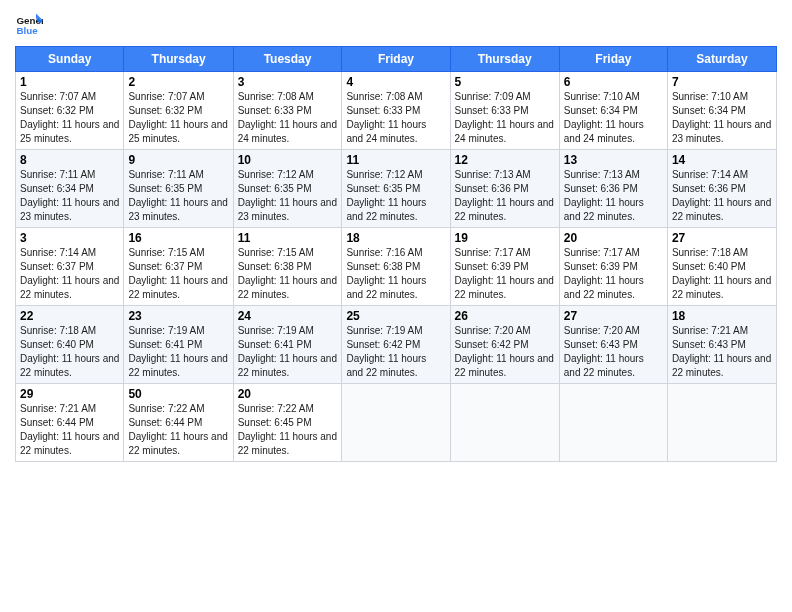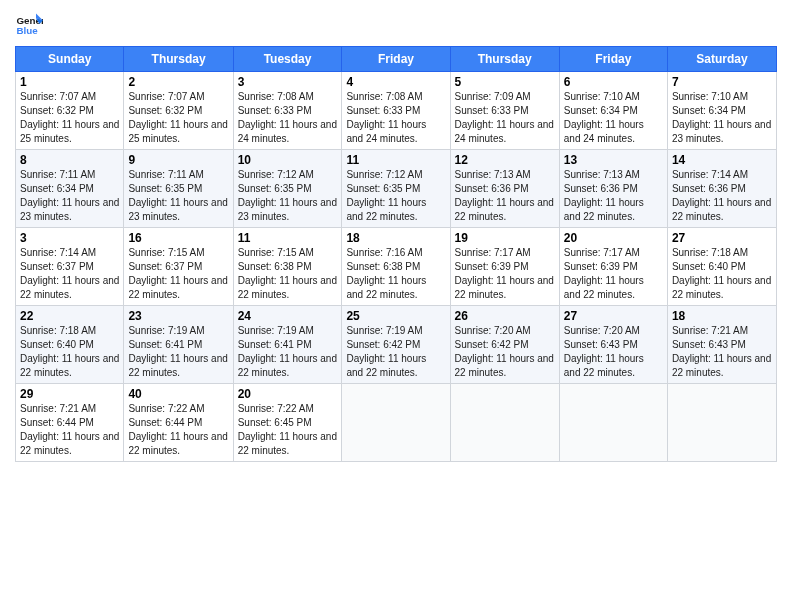--- a/index.html
+++ b/index.html
@@ -237,21 +237,21 @@
         <span class="day-num">18</span>
         <span class="day-info">Sunrise: 7:21 AM<br>Sunset: 6:43 PM<br>Daylight: 11 hours and 22 minutes.</span>
       </td>
         </tr>
         <tr>
           <td>
         <span class="day-num">29</span>
         <span class="day-info">Sunrise: 7:21 AM<br>Sunset: 6:44 PM<br>Daylight: 11 hours and 22 minutes.</span>
       </td>
           <td>
-        <span class="day-num">40</span>
+        <span class="day-num">50</span>
         <span class="day-info">Sunrise: 7:22 AM<br>Sunset: 6:44 PM<br>Daylight: 11 hours and 22 minutes.</span>
       </td>
           <td>
         <span class="day-num">20</span>
         <span class="day-info">Sunrise: 7:22 AM<br>Sunset: 6:45 PM<br>Daylight: 11 hours and 22 minutes.</span>
       </td>
           <td class="empty"></td>
           <td class="empty"></td>
           <td class="empty"></td>
           <td class="empty"></td>

